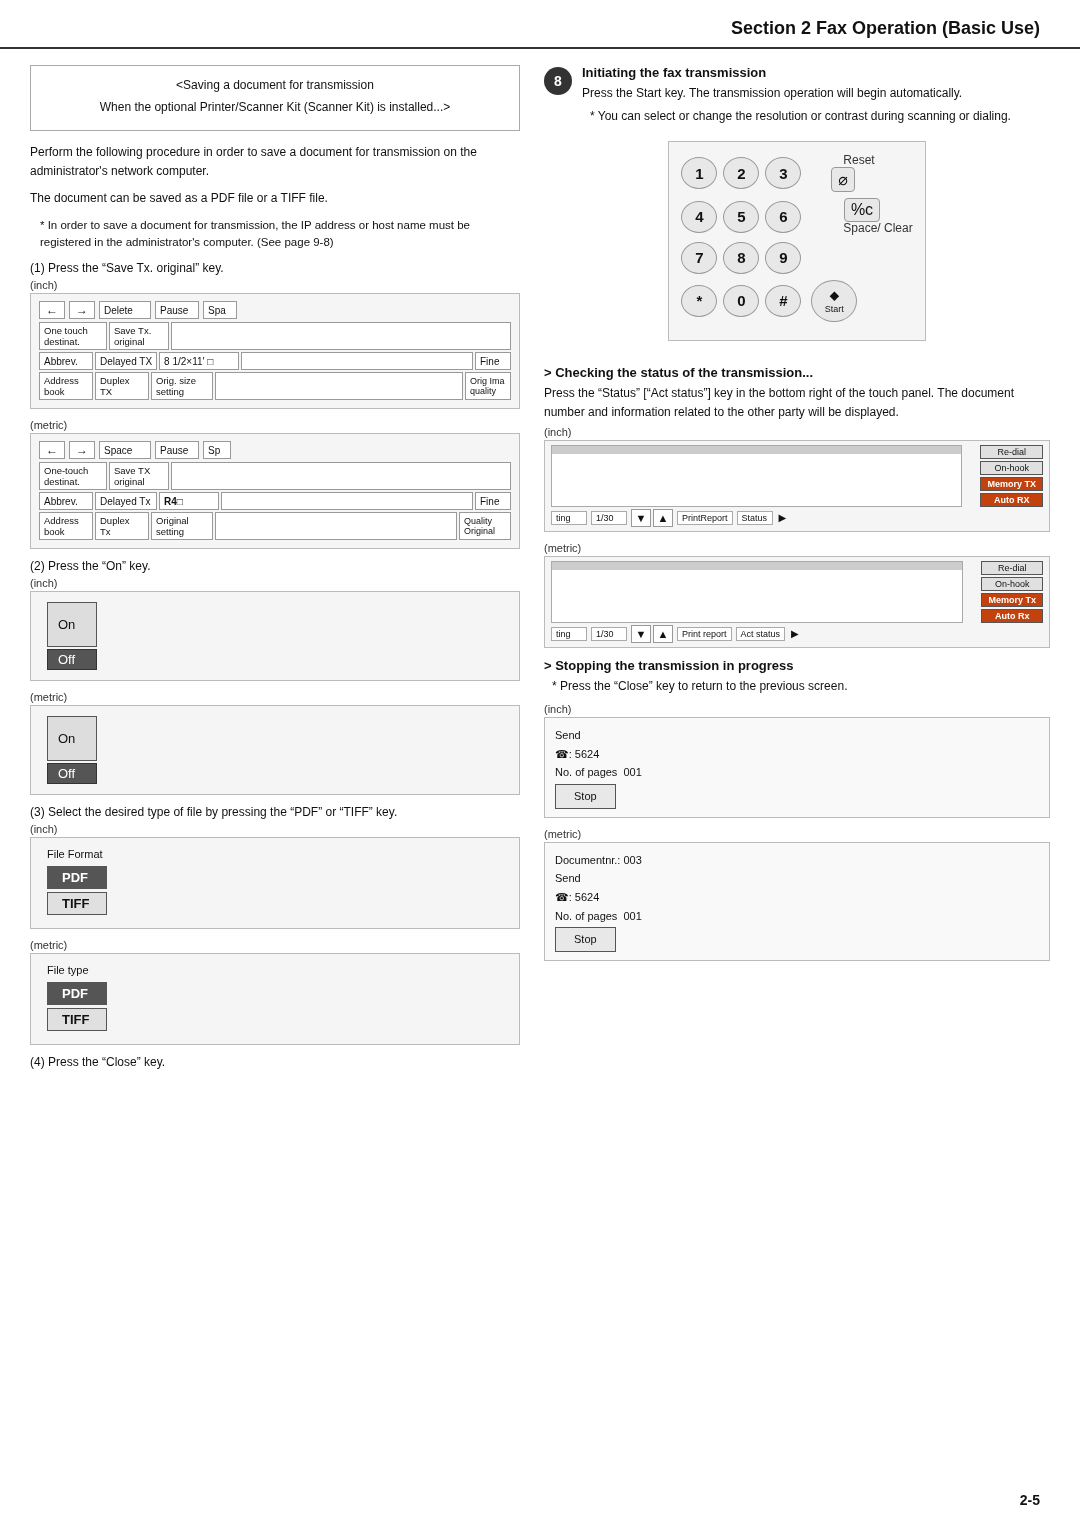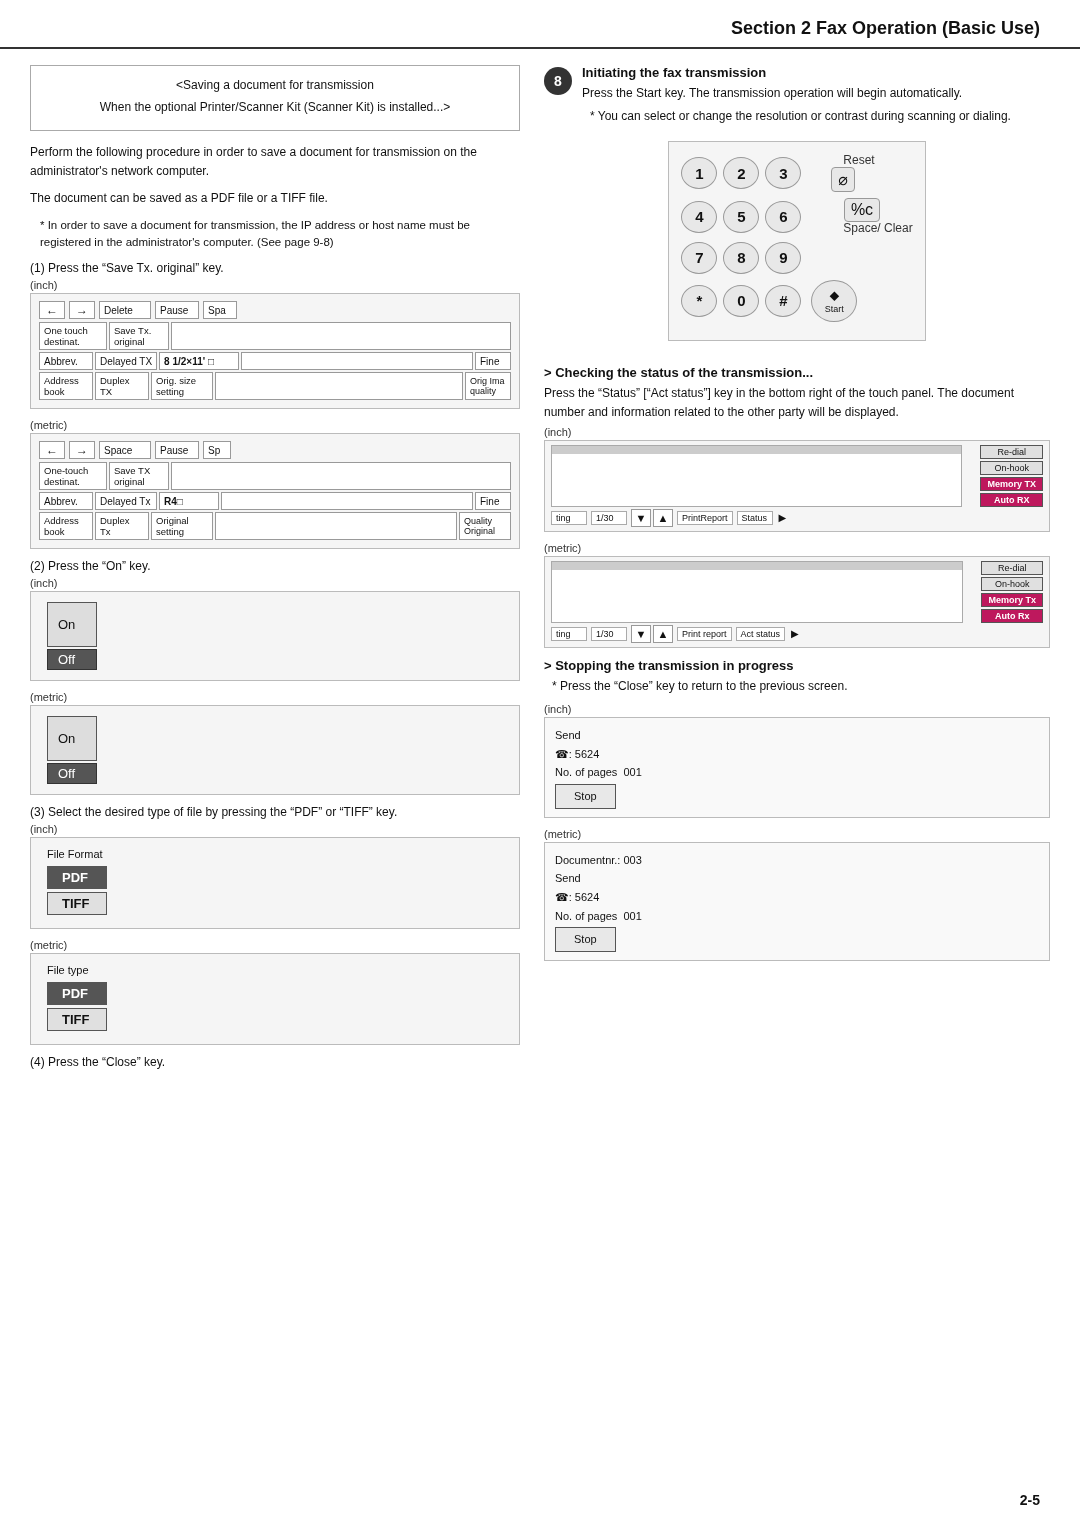--- a/index.html
+++ b/index.html
@@ -305,21 +305,21 @@
     }
     .status-btn {
       border: 1px solid #555;
       background: #e0e0e0;
       padding: 1px 6px;
       font-size: 9px;
       white-space: nowrap;
       text-align: center;
     }
     .status-btn.dark {
-      background: #be185d;
+      background: #c2410c;
       color: #fff;
       font-weight: bold;
     }
     .status-bottom-row {
       display: flex;
       gap: 4px;
       align-items: center;
     }
     .status-cell {
       border: 1px solid #aaa;
@@ -403,21 +403,21 @@
         <div class="panel-cell" style="min-width:34px">Spa</div>
       </div>
       <div class="panel-row">
         <div class="panel-cell" style="min-width:68px;font-size:9.5px">One touch<br>destinat.</div>
         <div class="panel-cell" style="min-width:60px;font-size:9.5px">Save Tx.<br>original</div>
         <div class="panel-cell" style="flex:1"></div>
       </div>
       <div class="panel-row">
         <div class="panel-cell" style="min-width:54px">Abbrev.</div>
         <div class="panel-cell" style="min-width:62px">Delayed TX</div>
-        <div class="panel-cell" style="min-width:80px;font-weight:bold">8 1/2×11' □</div>
+        <div class="panel-cell" style="min-width:80px;font-weight:normal">8 1/2×11' □</div>
         <div class="panel-cell" style="flex:1"></div>
         <div class="panel-cell" style="min-width:36px">Fine</div>
       </div>
       <div class="panel-row">
         <div class="panel-cell" style="min-width:54px;font-size:9.5px">Address<br>book</div>
         <div class="panel-cell" style="min-width:54px;font-size:9.5px">Duplex<br>TX</div>
         <div class="panel-cell" style="min-width:62px;font-size:9.5px">Orig. size<br>setting</div>
         <div class="panel-cell" style="flex:1"></div>
         <div class="panel-cell" style="min-width:46px;font-size:9px">Orig Ima<br>quality</div>
       </div>

